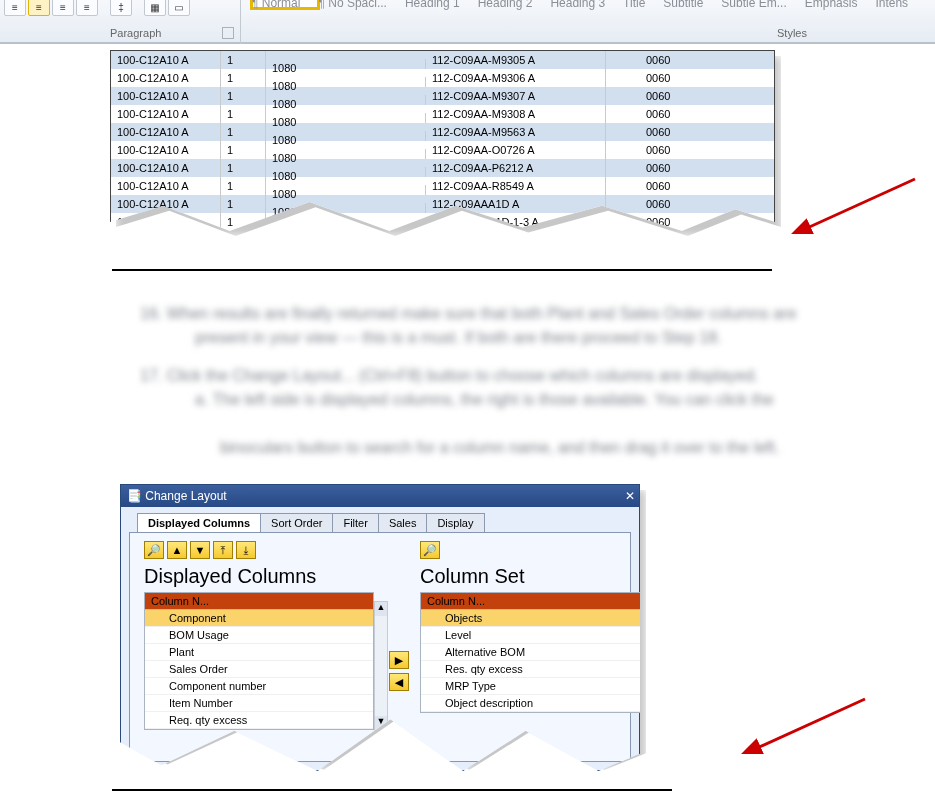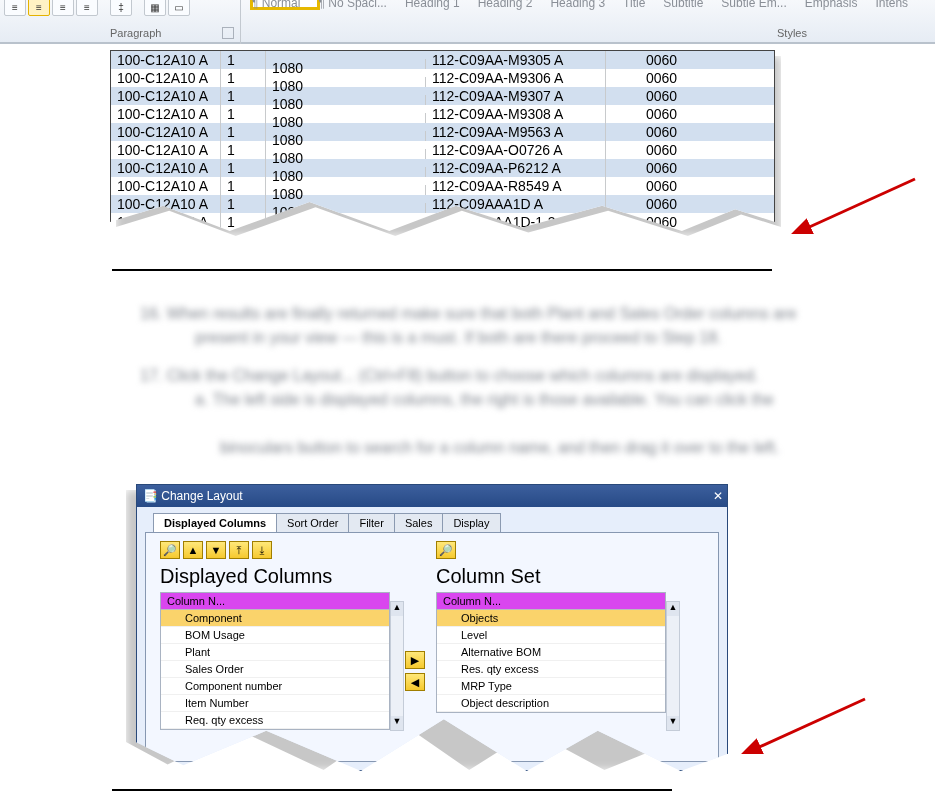--- a/index.html
+++ b/index.html
@@ -20,60 +20,60 @@
     .style-box { position:absolute; left:250px; top:-4px; width:70px; height:14px; border:3px solid #e6b800; background:#fff; }
 
     .ribbon .grp-label-styles { position:absolute; right:128px; top:27px; color:#666; }
 
     
     .page { position:absolute; left:0; top:44px; width:935px; background:#fff; }
 
     
     .tbl-wrap { position:absolute; left:110px; top:6px; width:665px; }
     .tbl-wrap .shadow { position:absolute; left:6px; top:6px; width:100%; height:180px; background:#000; filter:blur(4px); opacity:.22; clip-path: polygon(0 0,100% 0,100% 95%,94% 88%,86% 100%,74% 86%,62% 98%,52% 86%,42% 100%,30% 84%,18% 100%,8% 86%,0 95%); }
-    .tbl { position:relative; width:665px; border:1px solid #444; border-bottom:none; background:#fff; font-size:14px; clip-path: polygon(0 0,100% 0,100% 95%,94% 88%,86% 100%,74% 86%,62% 98%,52% 86%,42% 100%,30% 84%,18% 100%,8% 86%,0 95%); }
+    .tbl { position:relative; width:665px; border:1px solid #444; border-bottom:none; background:#fff; font-size:11px; clip-path: polygon(0 0,100% 0,100% 95%,94% 88%,86% 100%,74% 86%,62% 98%,52% 86%,42% 100%,30% 84%,18% 100%,8% 86%,0 95%); }
     .tbl .row { display:flex; height:18px; line-height:18px; }
     .tbl .row.alt { background:#d2dfef; }
     .tbl .c0 { width:110px; padding-left:6px; border-right:1px solid #c8cacc; }
     .tbl .c1 { width:45px;  padding-left:6px; border-right:1px solid #c8cacc; }
     .tbl .c2 { width:160px; padding-left:6px; border-right:1px solid #c8cacc;margin-top:8px; }
     .tbl .c3 { width:180px; padding-left:6px; border-right:1px solid #c8cacc; }
     .tbl .c4 { width:160px; padding-left:40px; }
 
     .hr { position:absolute; height:2px; background:#000; width:660px; }
 
     
     .blurtxt { position:absolute; left:140px; width:800px; font-size:16px; color:#7f848d; filter: blur(3px); line-height:24px; }
     .blurtxt .indent { padding-left:55px; display:block; }
 
     
     .arrow { position:absolute; width:130px; height:60px; pointer-events:none; z-index:30; }
 
     
     .dlg-wrap { position:absolute; left:120px; top:440px; width:520px; }
     .dlg-wrap .shadow { position:absolute; left:6px; top:6px; width:100%; height:280px; background:#000; filter:blur(4px); opacity:.22; clip-path: polygon(0 0,100% 0,100% 94%,92% 100%,78% 86%,66% 100%,52% 82%,38% 100%,22% 86%,8% 98%,0 90%); }
-    .dlg { position:relative; width:592px; border:1px solid #29497a; background:#e6eefb; font-size:12px; clip-path: polygon(0 0,100% 0,100% 94%,92% 100%,78% 86%,66% 100%,52% 82%,38% 100%,22% 86%,8% 98%,0 90%); margin-left: 16px; }
+    .dlg { position:relative; width:520px; border:1px solid #29497a; background:#e6eefb; font-size:12px; clip-path: polygon(0 0,100% 0,100% 94%,92% 100%,78% 86%,66% 100%,52% 82%,38% 100%,22% 86%,8% 98%,0 90%); }
     .titlebar { background:linear-gradient(#3c5f9d,#274a86); color:#fff; height:22px; line-height:22px; padding-left:6px; font-size:12px; display:flex; justify-content:space-between; align-items:center; }
     .titlebar .x { width:18px; text-align:center; }
 
     .tabs { display:flex; margin:6px 0 0 16px; }
     .tab { padding:3px 10px; border:1px solid #8b9ab1; border-bottom:none; background:#e3e9f2; margin-right:-1px; font-size:11px; }
     .tab.active { background:#fff; font-weight:bold; }
     .tabbody { margin:0 8px 8px 8px; background:#f3f7ff; border:1px solid #8697b1; border-top:1px solid #8697b1; height:230px; position:relative; }
 
     .panel { position:absolute; width:230px; }
     .panel.left { left:14px; top:8px; }
     .panel.right { left:290px; top:8px; }
 
     .mini-btnrow { display:flex; gap:3px; margin-bottom:6px; }
     .minibtn { width:20px; height:18px; border:1px solid #a07e00; background:linear-gradient(#ffe87a,#f6c92e); font-size:11px; display:flex; align-items:center; justify-content:center; }
 
     .panel h3 { font-family: Arial; font-weight:normal; font-size:20px; margin-bottom:4px; }
     .list { border:1px solid #a9b3c2; background:#fff; }
-    .list .hdr { background:#d946ef; border-bottom:1px solid #bbb; padding:2px 6px; font-size:11px; }
+    .list .hdr { background:#c2410c; border-bottom:1px solid #bbb; padding:2px 6px; font-size:11px; }
     .list .item { padding:2px 24px; font-size:11px; border-bottom:1px solid #f0f0f0; }
     .list .item.sel { background:#fad36b; }
 
     .panel .sb { position:absolute; right:-14px; top:60px; width:14px; height:130px; background:#ecf0f7; border:1px solid #c4ccd8; }
     .panel .sb .up, .panel .sb .dn { height:14px; text-align:center; font-size:9px; background:#dfe5ef; }
     .panel .sb .dn { position:absolute; bottom:0; width:100%; }
 
     .midbtns { position:absolute; left:259px; top:118px; width:22px; }
     .midbtns div { width:20px; height:18px; margin-bottom:4px; border:1px solid #a07e00; background:linear-gradient(#ffe87a,#f6c92e); text-align:center; font-size:11px; line-height:16px; }
 

